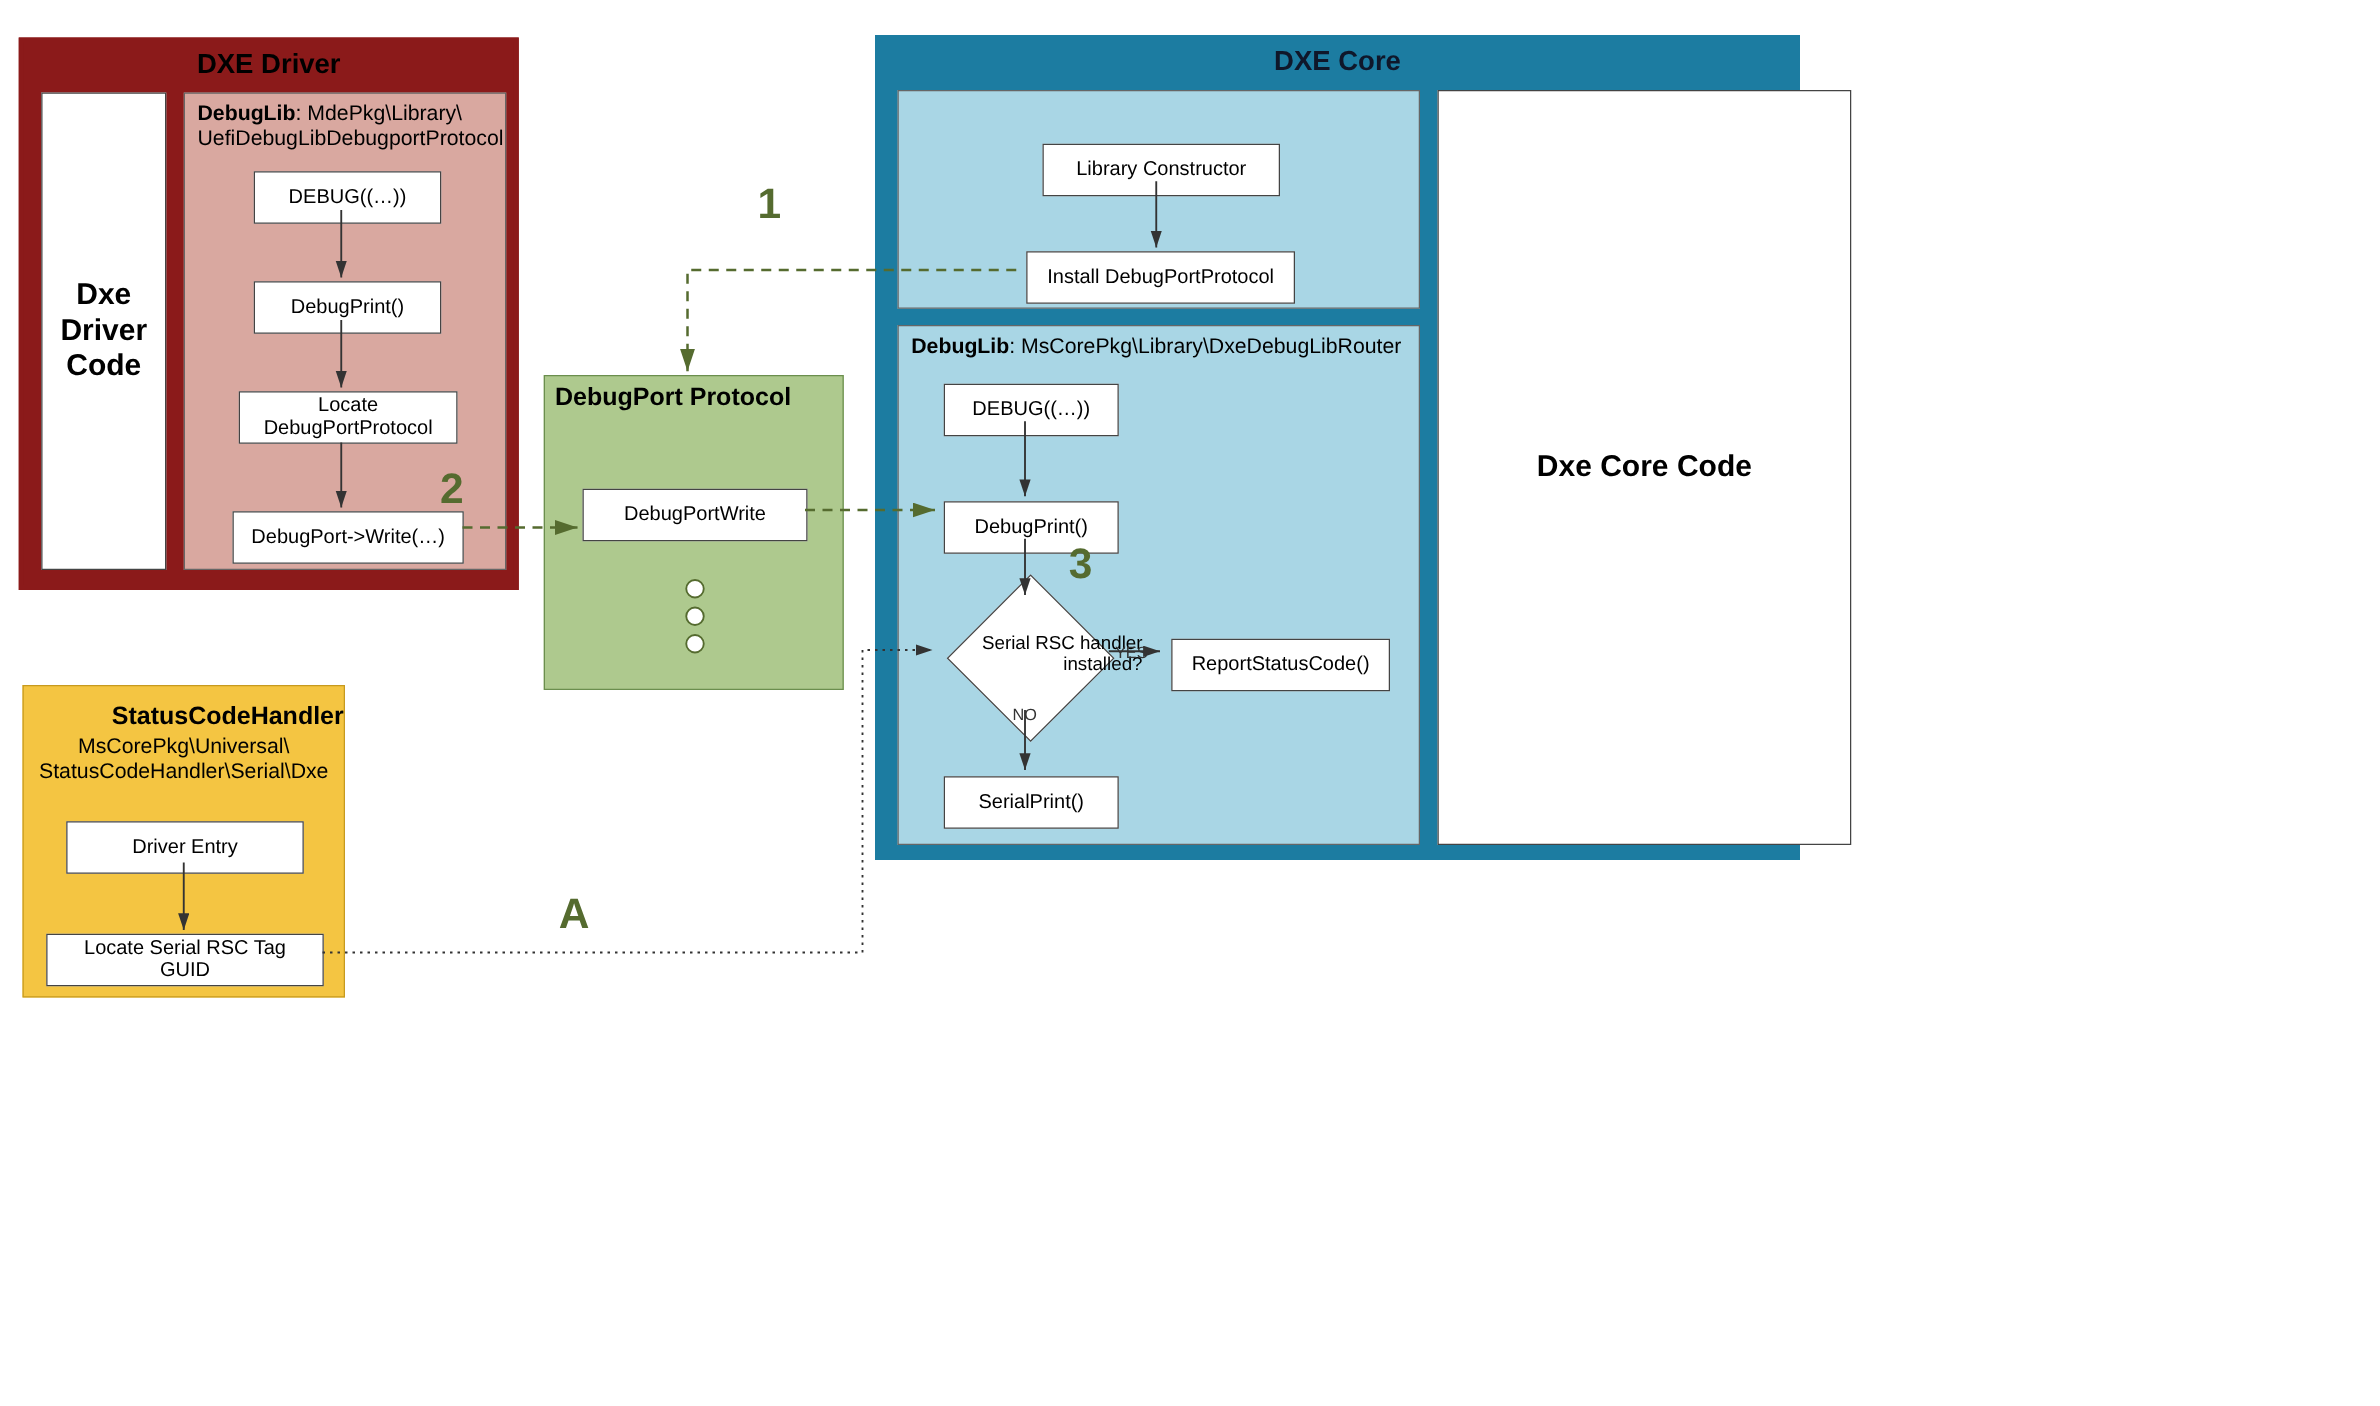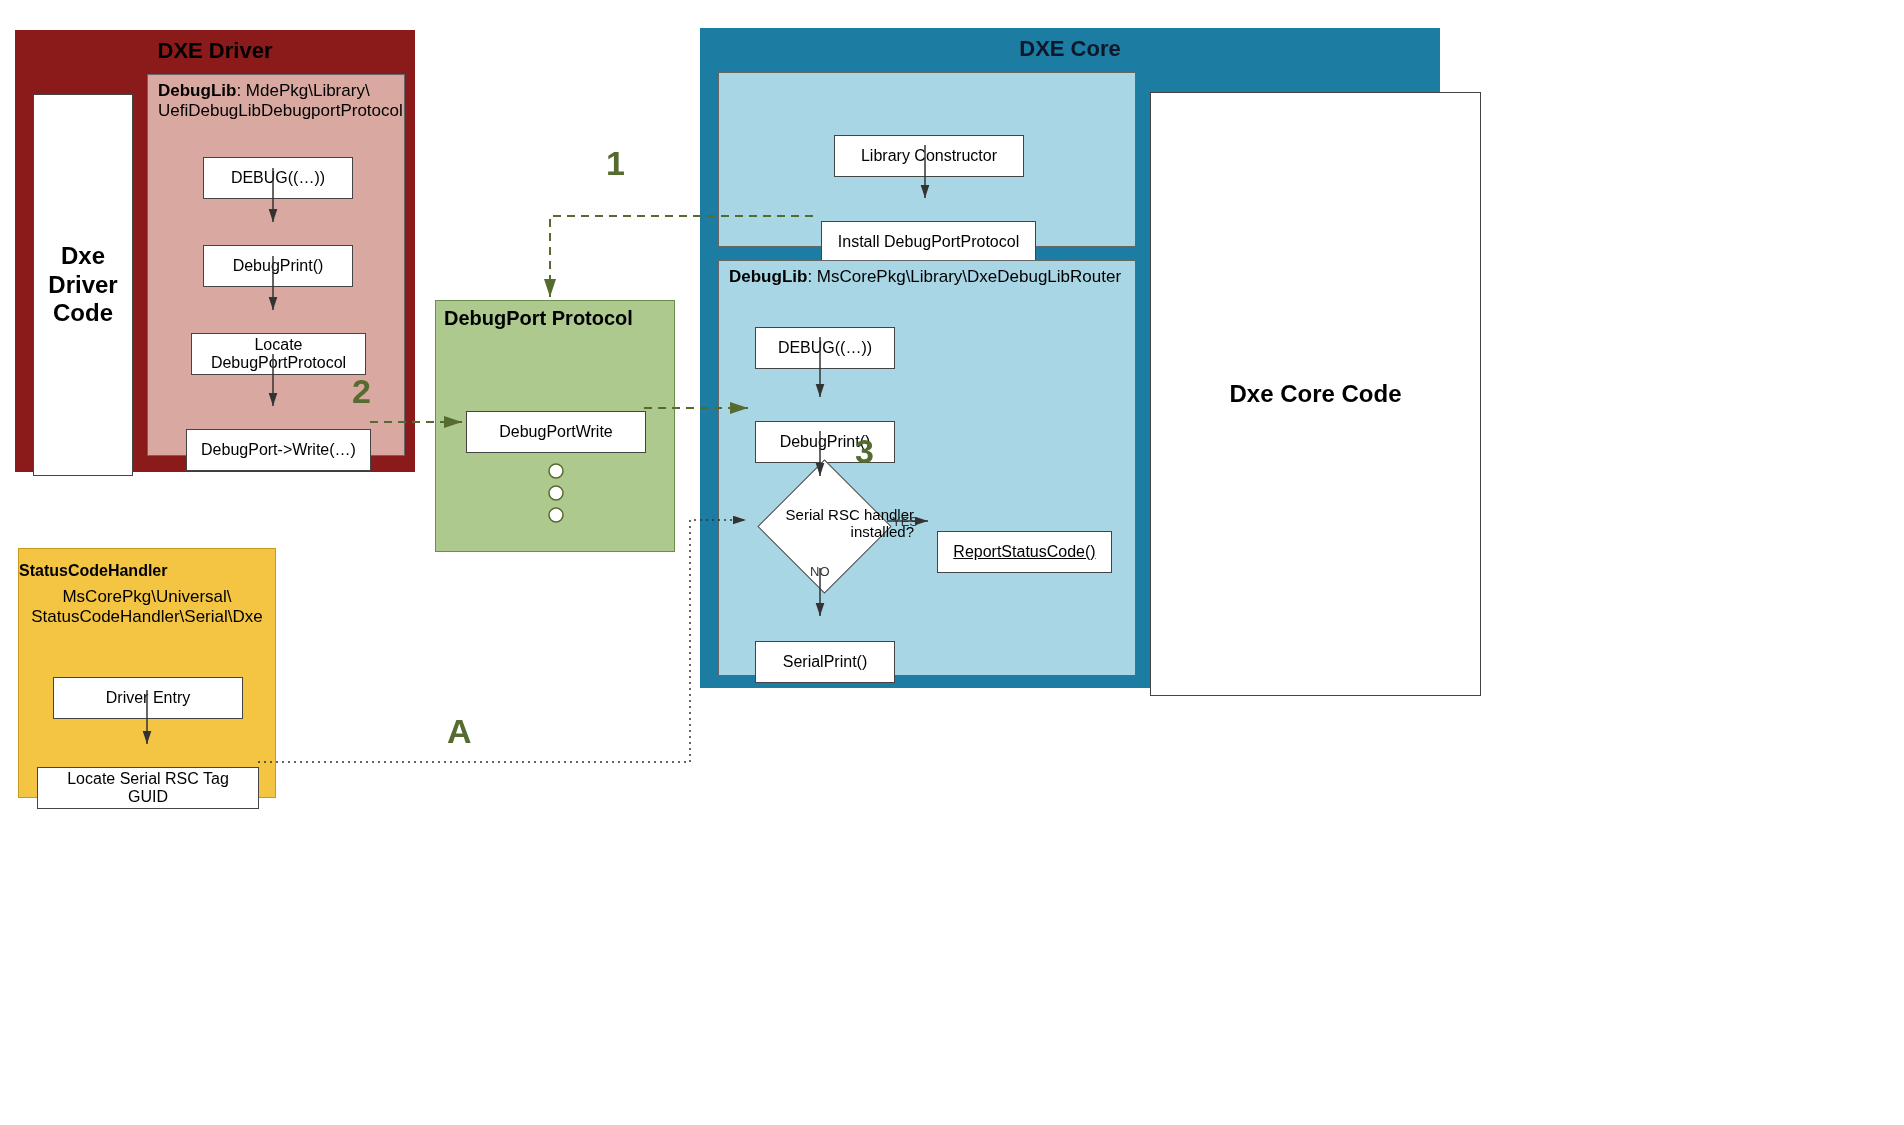--- a/index.html
+++ b/index.html
@@ -34,21 +34,20 @@
     position: absolute;
     background: #fff;
     border: 1px solid #444;
     font-size: 16px;
     text-align: center;
     display: flex;
     align-items: center;
     justify-content: center;
     padding: 20px 8px;
     line-height: 1.15;
-    margin-top: 20px;
   }
   .diamond {
     position: absolute;
     width: 160px;
     height: 90px;
     transform: rotate(45deg);
     background: #fff;
     border: 1px solid #444;
   }
   .diamond-label {
@@ -126,32 +125,32 @@
   <div class="subpanel" style="left:14px; top:228px; width:418px; height:416px; background:#a9d6e5;">
     <div class="subpanel-label" style="left:10px; top:6px; width:400px;">
       <b>DebugLib</b><span>: MsCorePkg\Library\DxeDebugLibRouter</span>
     </div>
     <div class="box" style="left:36px; top:46px; width:140px; height:32px;">DEBUG((…))</div>
     <div class="box" style="left:36px; top:140px; width:140px; height:32px;">DebugPrint()</div>
 
     <div class="diamond" style="left:58px; top:218px; width:95px; height:95px;"></div>
     <div class="diamond-label" style="left:15px; top:246px;">Serial RSC handler installed?</div>
 
-    <div class="box" style="left:218px; top:250px; width:175px; height:32px;text-decoration:underline;">ReportStatusCode()</div>
+    <div class="box" style="left:218px; top:250px; width:175px; height:32px;">ReportStatusCode()</div>
 
     <div class="box" style="left:36px; top:360px; width:140px; height:32px;">SerialPrint()</div>
   </div>
 
   <div class="box" style="left:446px; top:40px; width:331px; height:604px; font-size:24px; font-weight:bold;">
     <span>Dxe Core Code</span>
   </div>
 </div>
 
 <div class="panel" style="left:18px; top:548px; width:258px; height:250px; background:#f4c542; border:1px solid #c79a1f;">
-  <div class="subpanel-label" style="left:0; top:12px; width:100%; text-align:left; font-size:16px;">
+  <div class="subpanel-label" style="left:0; top:12px; width:100%; text-align:right; font-size:20px;">
     <b>StatusCodeHandler</b>
   </div>
   <div class="subpanel-label" style="left:0; top:38px; width:100%; text-align:center; font-size:17px; line-height:1.15;">MsCorePkg\Universal\ StatusCodeHandler\Serial\Dxe</div>
 
   <div class="box" style="left:34px; top:108px; width:190px; height:32px;">Driver Entry</div>
   <div class="box" style="left:18px; top:198px; width:222px; height:32px;">Locate Serial RSC Tag GUID</div>
 </div>
 
 <div class="num-label" style="left:606px; top:144px;">1</div>
 <div class="num-label" style="left:352px; top:372px;">2</div>

